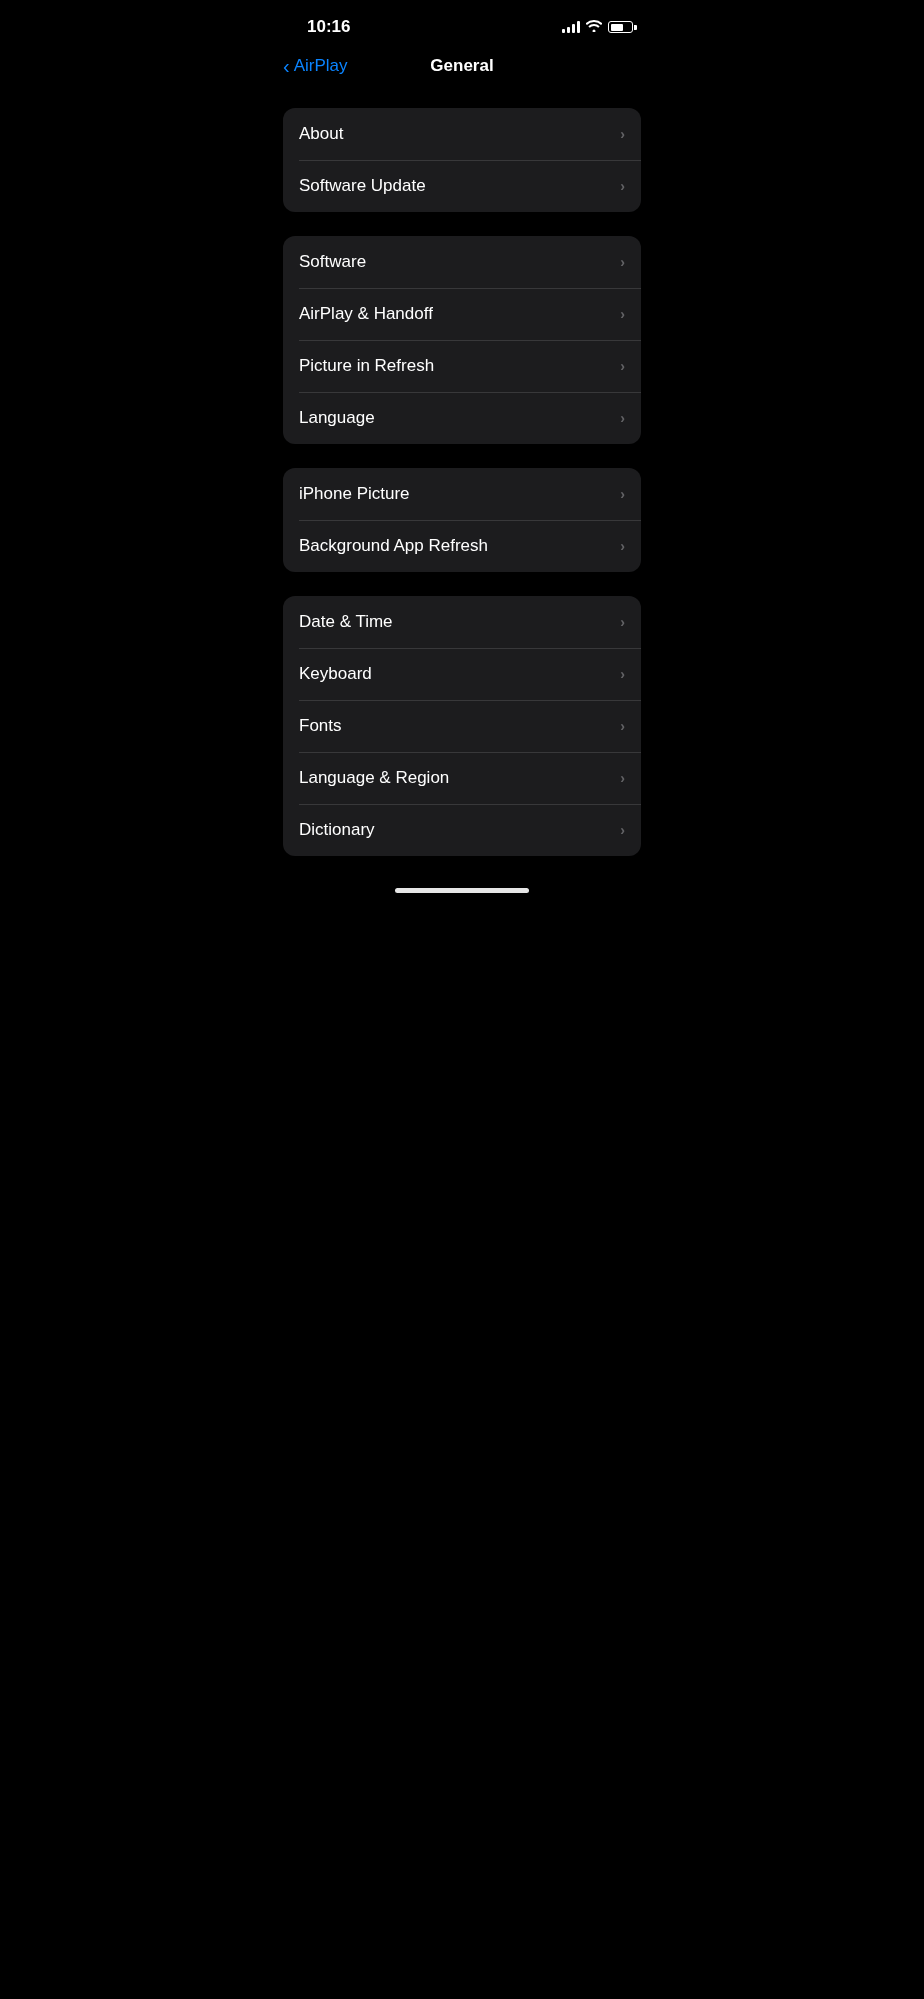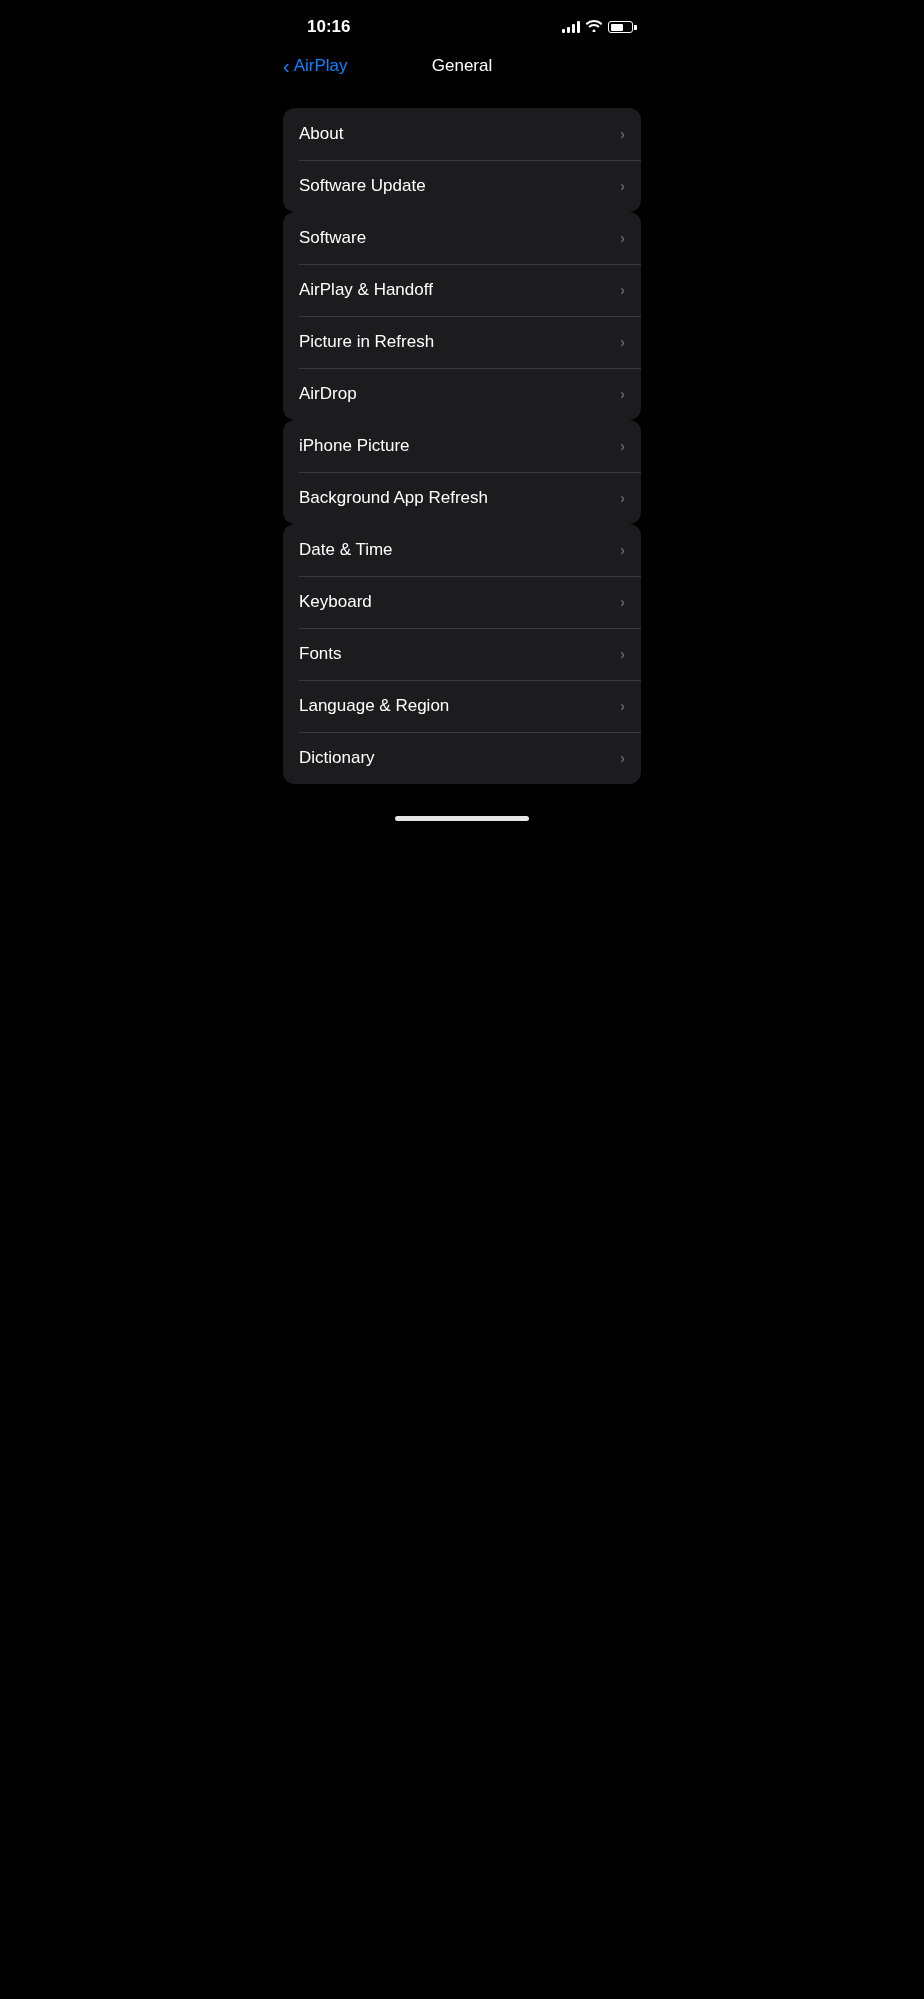--- a/index.html
+++ b/index.html
@@ -111,32 +111,33 @@
 
     .back-chevron {
       font-size: 20px;
       font-weight: 300;
       line-height: 1;
       margin-top: -1px;
     }
 
     .nav-title {
       font-size: 17px;
-      font-weight: 400;
+      font-weight: 700;
       color: #ffffff;
       text-align: center;
     }
 
     .content {
       padding: 16px 16px 0 16px;
     }
 
     .section {
       background-color: #1C1C1E;
       border-radius: 12px;
+      margin-bottom: 24px;
       overflow: hidden;
     }
 
     .list-item {
       display: flex;
       align-items: center;
       justify-content: space-between;
       padding: 13px 16px;
       min-height: 52px;
       cursor: pointer;
@@ -234,21 +235,21 @@
     </div>
     <div class="list-item">
       <span class="list-item-label">AirPlay &amp; Handoff</span>
       <span class="chevron-right">›</span>
     </div>
     <div class="list-item">
       <span class="list-item-label">Picture in Refresh</span>
       <span class="chevron-right">›</span>
     </div>
     <div class="list-item">
-      <span class="list-item-label">AirDrop</span>
+      <span class="list-item-label">Language</span>
       <span class="chevron-right">›</span>
     </div>
   </div>
 
   <div class="section">
     <div class="list-item">
       <span class="list-item-label">iPhone Picture</span>
       <span class="chevron-right">›</span>
     </div>
     <div class="list-item">

